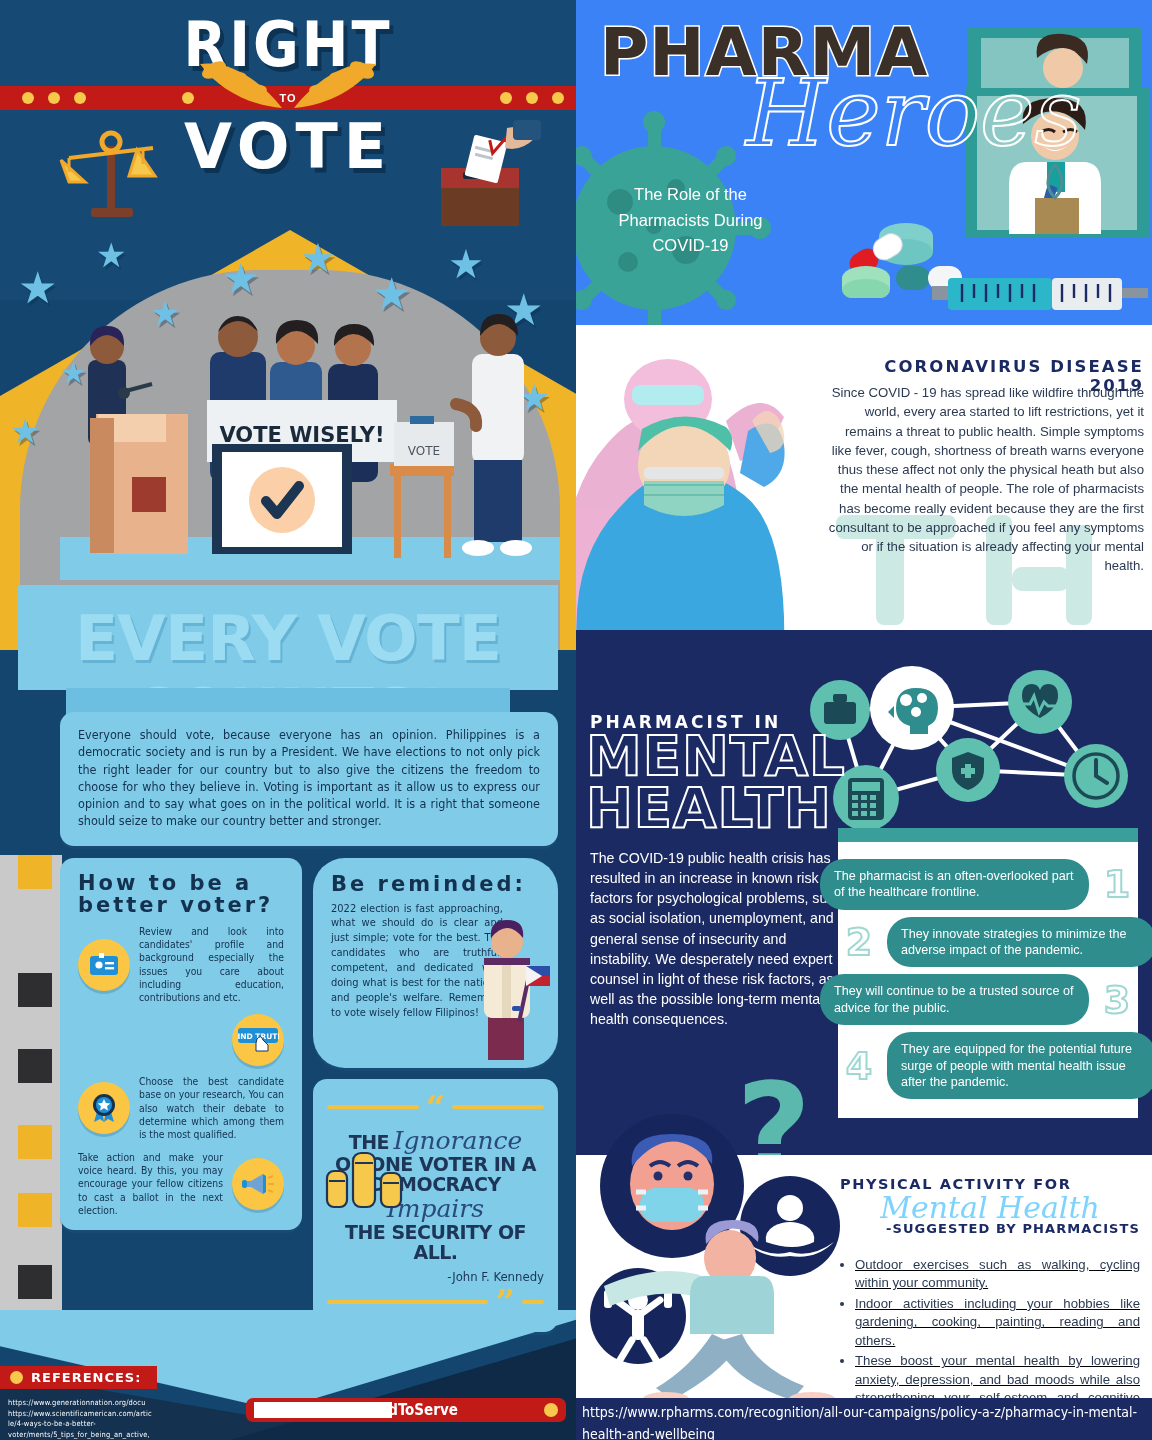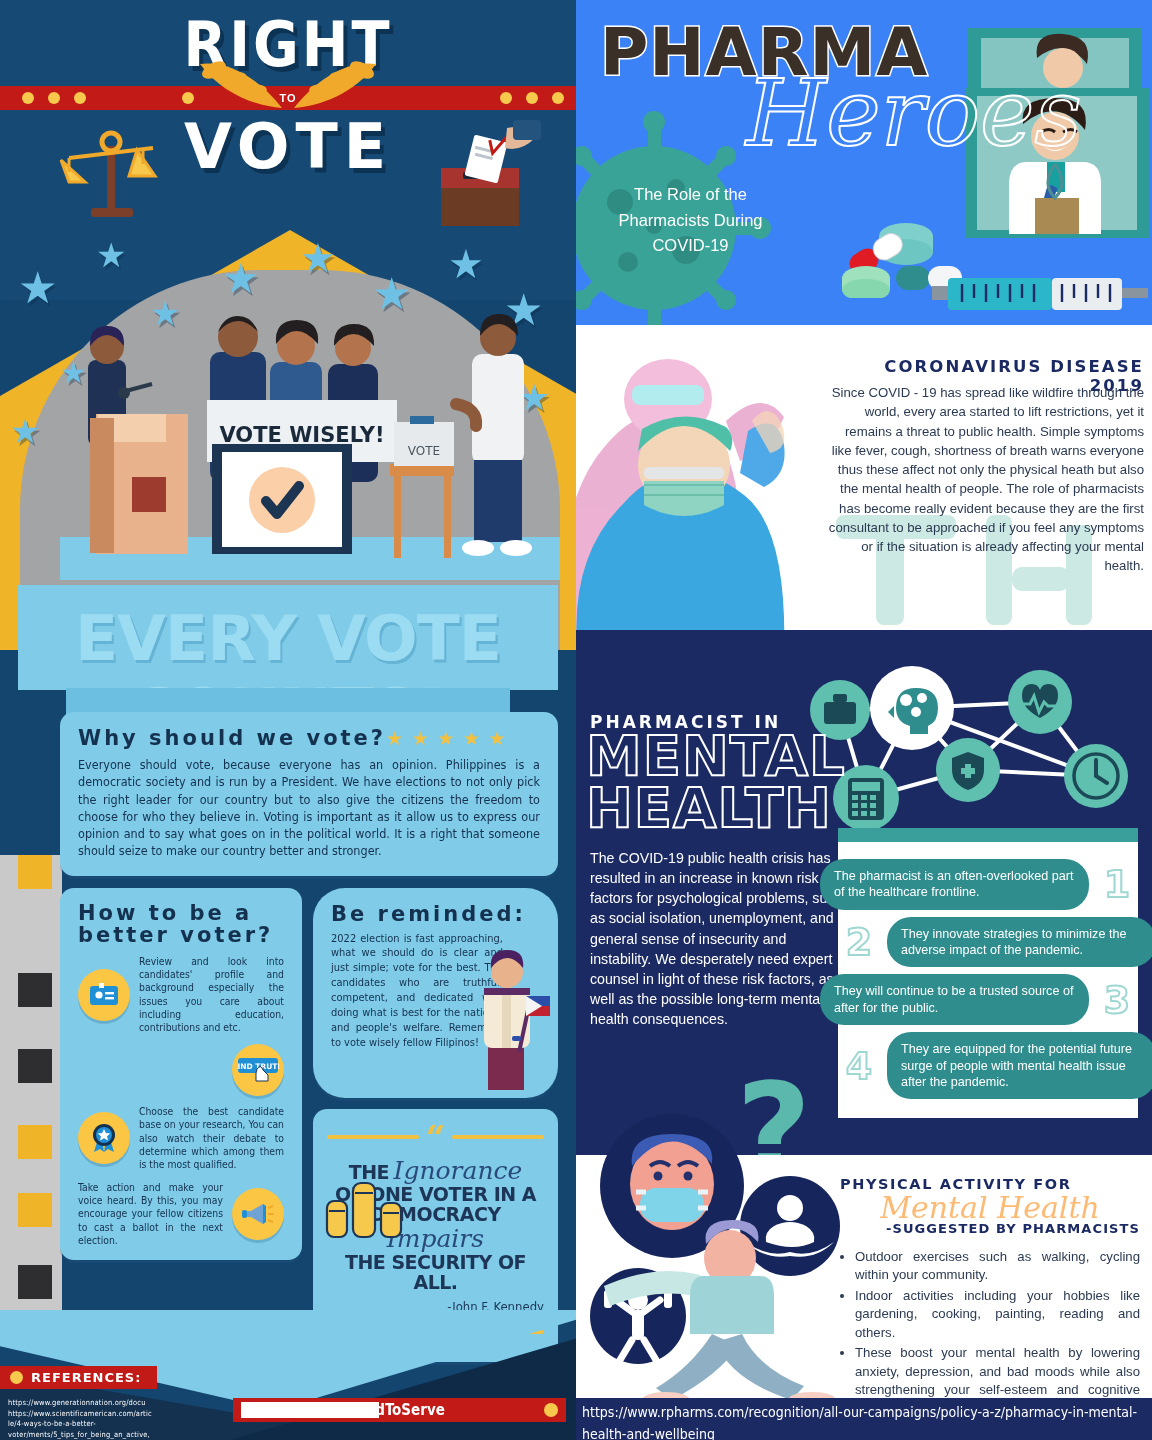--- a/index.html
+++ b/index.html
@@ -108,21 +108,21 @@
      clip-path:polygon(0 48%, 68% 100%, 0 100%); }
   .wedge-navy2 { position:absolute; left:0; top:0; width:576px; height:130px; background:#0e2a47;
      clip-path:polygon(40% 100%, 100% 22%, 100% 100%); }
   .reflab { position:absolute; left:0; top:56px; background:#c21b17; color:#fff;
     padding:4px 16px 4px 10px; display:flex; align-items:center; gap:8px; }
   .reflab .bullet{ width:13px;height:13px;border-radius:50%;background:#f6c84c; }
   .reflab span { font-family:"DejaVu Sans",sans-serif; font-weight:bold; font-size:13px; letter-spacing:1px;}
   .refs { position:absolute; left:8px; top:88px; color:#fff; font-size:7.4px; line-height:1.45;
     font-family:"DejaVu Sans Condensed","DejaVu Sans", sans-serif; letter-spacing:.2px; }
   .hashbar { position:absolute; right:10px; bottom:18px; background:#c21b17; padding:4px 8px;
-    display:flex; align-items:center; gap:21px; }
+    display:flex; align-items:center; gap:8px;border-radius:7px; }
   .hashbar .white { width:138px; height:16px; background:#fff; }
   .hashbar .tag { position:absolute; left:8px; bottom:3px; color:#fff; font-weight:bold;
     font-size:15px; font-family:"DejaVu Sans Condensed","DejaVu Sans", sans-serif; }
   .hashbar .cdot { width:14px; height:14px; border-radius:50%; background:#f6c84c; margin-left:144px;}
 
   
   .right { position:absolute; left:576px; top:0; width:576px; height:1440px;
     background:#1b2a63; overflow:hidden; }
   .r-hdr { position:absolute; left:0; top:0; width:576px; height:330px; background:#3b82f6; overflow:hidden;}
   .virus { position:absolute; left:-40px; top:110px; width:250px; height:230px; }
@@ -171,24 +171,24 @@
     font-size:12.6px; line-height:1.3; flex:1; }
   .num { font-family:"DejaVu Sans", sans-serif; font-weight:bold; font-size:38px;
     color:transparent; -webkit-text-stroke:2px #9fd8d2; flex:0 0 42px; text-align:center; }
   .nrow.n1 .pillbox, .nrow.n3 .pillbox { margin-left:-18px; }
   .nrow.n2 .pillbox, .nrow.n4 .pillbox { margin-right:-18px; }
 
   .pa { position:absolute; left:264px; top:1176px; width:300px; }
   .pa-k { font-family:"DejaVu Sans", sans-serif; font-weight:bold; font-size:14.5px;
     letter-spacing:1.6px; color:#1b2a63; }
   .pa-script { font-family:"DejaVu Serif", serif; font-style:italic; font-size:30px;
-    color:#fdba74; text-align:center; margin:-2px 0 -4px; }
+    color:#7dd3fc; text-align:center; margin:-2px 0 -4px; }
   .pa-sug { font-family:"DejaVu Sans", sans-serif; font-weight:bold; font-size:13px;
     letter-spacing:1.1px; color:#1b2a63; text-align:right; }
-  .pa ul { margin-top:12px; padding-left:15px; }
+  .pa ul { margin-top:20px; padding-left:15px;text-decoration:underline; }
   .pa li { font-size:13.2px; line-height:1.4; color:#2b3a52; text-align:justify; margin-bottom:2px; }
 
   .exer { position:absolute; left:4px; top:1108px; width:280px; height:300px; }
 
   .rbot { position:absolute; left:0; bottom:0; width:576px; height:42px; background:#1b2a63; }
   .rbot p { color:#fff; font-size:14px; line-height:1.55; padding:4px 0 0 6px;
     font-family:"DejaVu Sans Condensed","DejaVu Sans",sans-serif; }
   .white-bg { position:absolute; left:0; top:1155px; width:576px; height:250px; background:#fff; }
 </style>
 </head>
@@ -324,23 +324,20 @@
       <div class="sq" style="top:118px;background:#2e2e30"></div>
       <div class="sq" style="top:194px;background:#2e2e30"></div>
       <div class="sq" style="top:270px;background:#f0b429"></div>
       <div class="sq" style="top:338px;background:#f0b429"></div>
       <div class="sq" style="top:410px;background:#2e2e30"></div>
     </div>
 
     <div class="lcontent">
 
       <div class="card">
-        <h3>
-          <span>Why should we vote?</span><span class="stars-in">★ ★ ★ ★ ★</span>
-        </h3>
         <p>Everyone should vote, because everyone has an opinion. Philippines is a democratic society and is run by a President. We have elections to not only pick the right leader for our country but to also give the citizens the freedom to choose for who they believe in. Voting is important as it allow us to express our opinion and to say what goes on in the political world. It is a right that someone should seize to make our country better and stronger.</p>
       </div>
 
       <div class="row2">
 
         <div class="col-a">
           <div class="card" style="padding-bottom:12px">
             <h3 style="line-height:1.05">
               <span>How to be a</span><br>
               <span>better voter?</span>
@@ -672,21 +669,21 @@
         <div class="nl-wrap">
           <div class="nrow n1">
             <div class="pillbox">The pharmacist is an often-overlooked part of the healthcare frontline.</div>
             <div class="num">1</div>
           </div>
           <div class="nrow n2 rev">
             <div class="pillbox">They innovate strategies to minimize the adverse impact of the pandemic.</div>
             <div class="num">2</div>
           </div>
           <div class="nrow n3">
-            <div class="pillbox">They will continue to be a trusted source of after for the public.</div>
+            <div class="pillbox">They will continue to be a trusted source of advice for the public.</div>
             <div class="num">3</div>
           </div>
           <div class="nrow n4 rev">
             <div class="pillbox">They are equipped for the potential future surge of people with mental health issue after the pandemic.</div>
             <div class="num">4</div>
           </div>
         </div>
       </div>
     </div>
 

